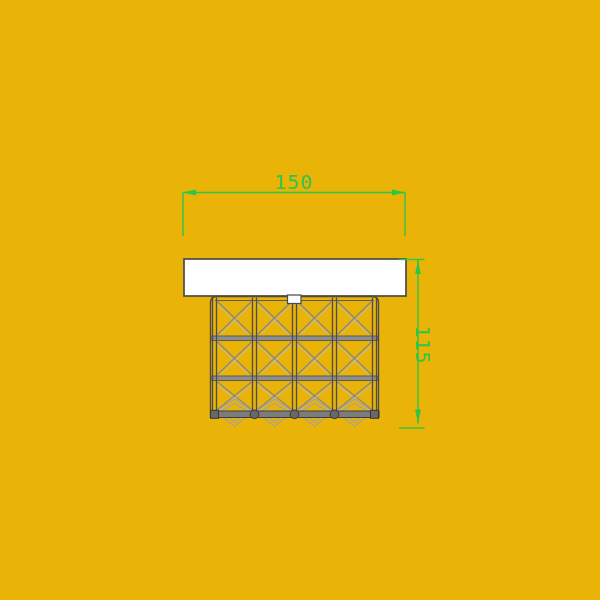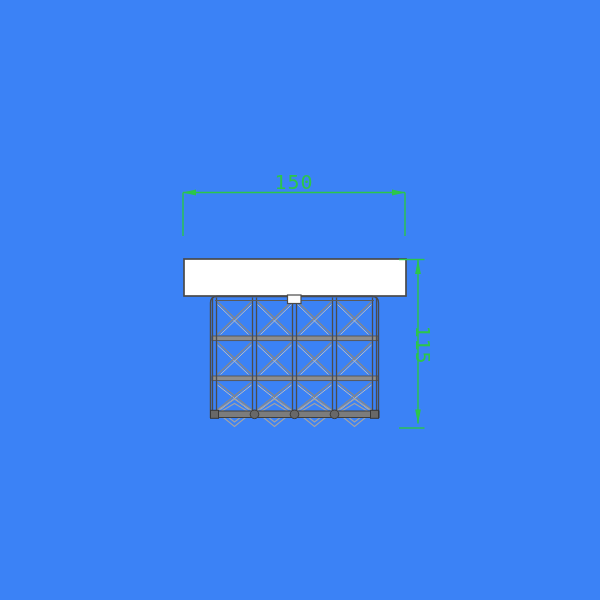--- a/index.html
+++ b/index.html
@@ -1,19 +1,19 @@
 <!DOCTYPE html>
 <html style="--green: #2cc64a; --outline: #4a4a4a; --rail: #8e8e8e;"><head>
 <meta charset="utf-8">
 <style>
   html,body{margin:0;padding:0;background:#ffffff;}
   .canvas{
     position:relative;
     width:600px;height:600px;
-    background:#3b82f6;
+    background:#eab308;
     overflow:hidden;
     font-family:"DejaVu Sans Mono","Liberation Mono",monospace;
   }
   svg{display:block;}
   .dim{stroke:var(--green,#2cc64a);fill:none;stroke-width:1.4;}
   .dim-fill{fill:var(--green,#2cc64a);stroke:none;}
   .dim-text{
     fill:var(--green,#2cc64a);
     font-family:"DejaVu Sans Mono","Liberation Mono",monospace;
     font-size:20px;

